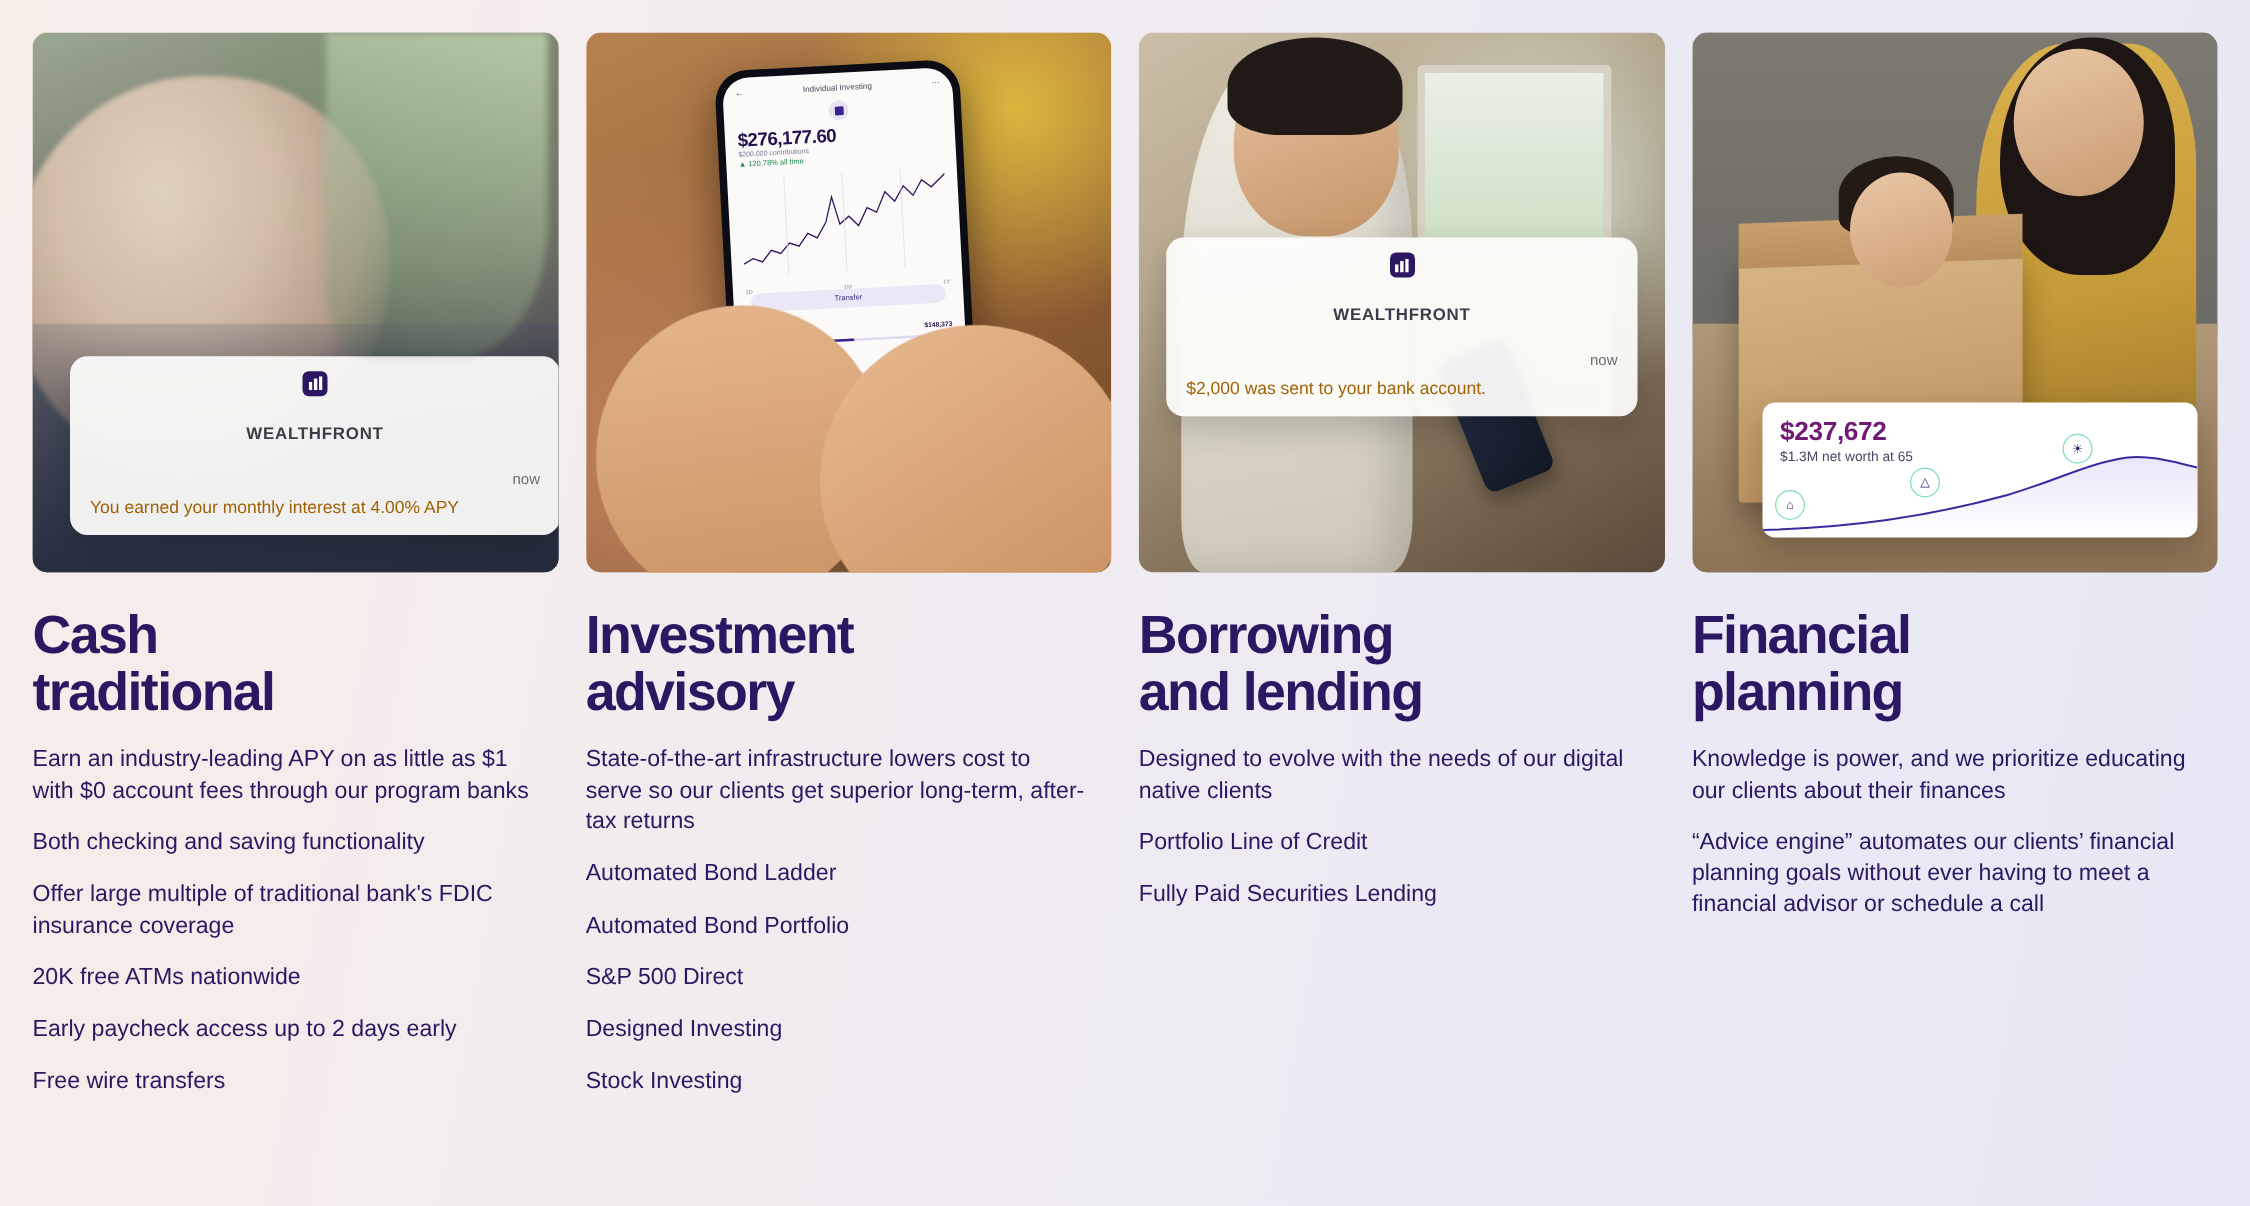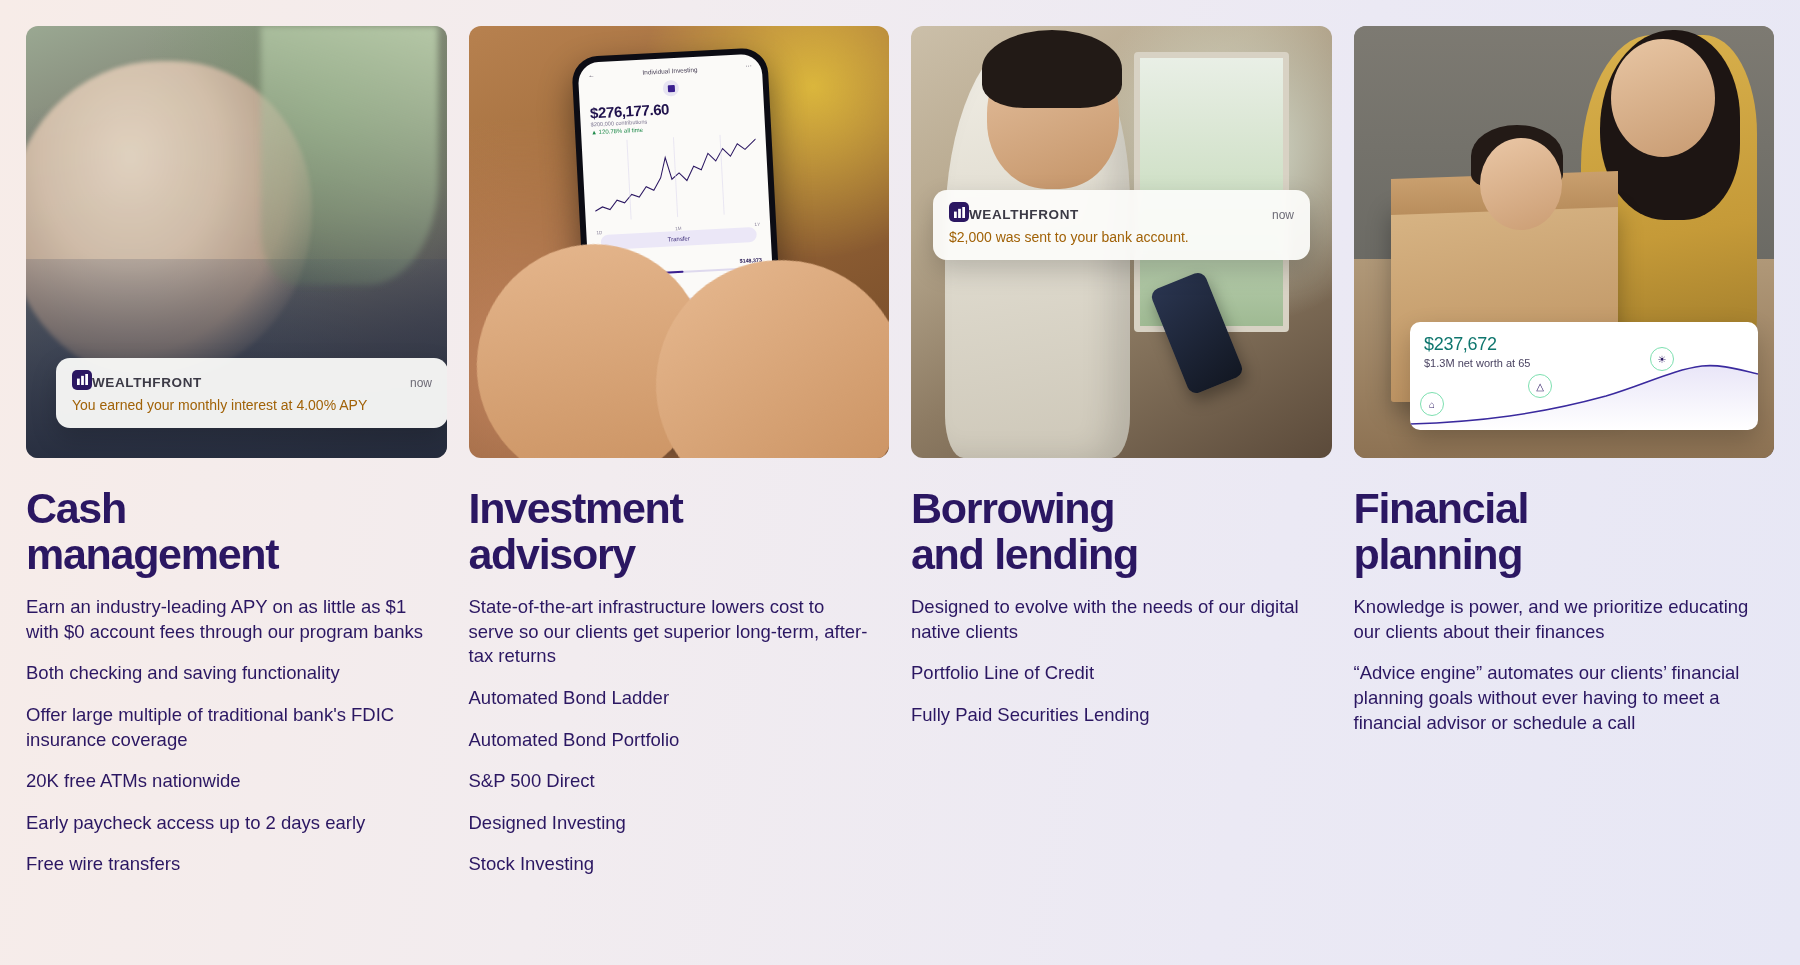--- a/index.html
+++ b/index.html
@@ -255,22 +255,23 @@
   
   .notif {
     position: absolute;
     background: rgba(252,252,250,0.94);
     border-radius: 14px;
     padding: 12px 16px 14px 16px;
     box-shadow: 0 10px 26px rgba(0,0,0,.18);
     backdrop-filter: blur(3px);
   }
   .notif-head {
-    display: flex; align-items: flex-end; gap: 0;
+    display: flex; align-items: center; gap: 22px;
     margin-bottom: 6px;
+    flex-direction: column;
   }
   .notif-logo {
     width: 20px; height: 20px; border-radius: 5px;
     background: #2b1762;
     display: flex; align-items: center; justify-content: center;
   }
   .notif-logo svg { display: block; }
   .notif-brand {
     font-size: 13.5px;
     letter-spacing: .6px;
@@ -297,21 +298,21 @@
     bottom: 28px;
     width: 348px;
     height: 108px;
     background: #fff;
     border-radius: 10px;
     box-shadow: 0 10px 26px rgba(0,0,0,.2);
     padding: 12px 14px;
     box-sizing: border-box;
     overflow: hidden;
   }
-  .nw-amount { font-size: 18px; font-weight: normal; color: #0f766e; letter-spacing: -.3px; }
+  .nw-amount { font-size: 21px; font-weight: bold; color: #701a75; letter-spacing: -.3px; }
   .nw-sub { font-size: 11px; color: #4b4462; margin-top: 2px; }
   .nw-svg { position: absolute; left: 0; bottom: 0; width: 100%; height: 78px; }
   .nw-dot {
     position: absolute;
     width: 22px; height: 22px;
     border-radius: 50%;
     background: #fff;
     border: 1.5px solid #7de0b0;
     display: flex; align-items: center; justify-content: center;
     font-size: 10px; color: #2b1762;
@@ -353,21 +354,21 @@
                 <rect x="9" y="0" width="3" height="12" fill="#fff"></rect>
               </svg>
           </span>
           <span class="notif-brand">WEALTHFRONT</span>
           <span class="notif-time">now</span>
         </div>
         <div class="notif-body">You earned your monthly interest at 4.00% APY</div>
       </div>
     </div>
     <h2 class="heading">Cash
-management</h2>
+traditional</h2>
     <ul class="bullets">
       <li>Earn an industry-leading APY on as little as $1 with $0 account fees through our program banks</li>
       <li>Both checking and saving functionality</li>
       <li>Offer large multiple of traditional bank's FDIC insurance coverage</li>
       <li>20K free ATMs nationwide</li>
       <li>Early paycheck access up to 2 days early</li>
       <li>Free wire transfers</li>
     </ul>
   </div>
 

